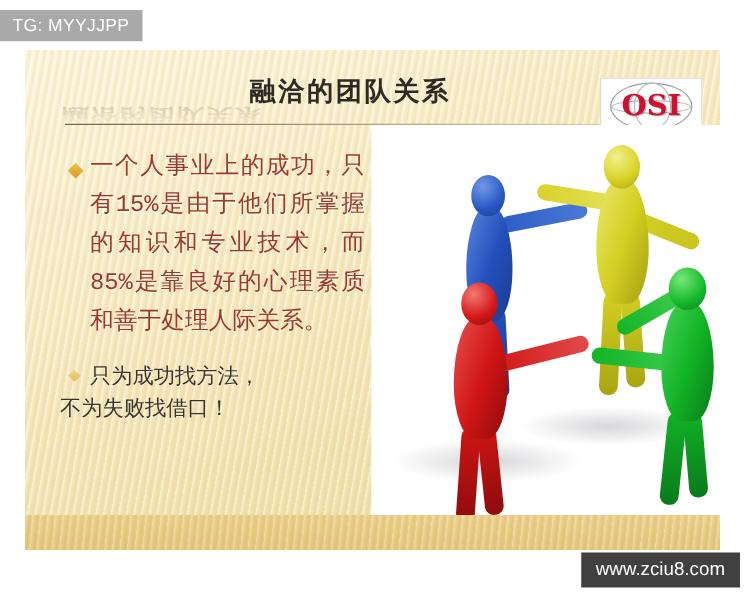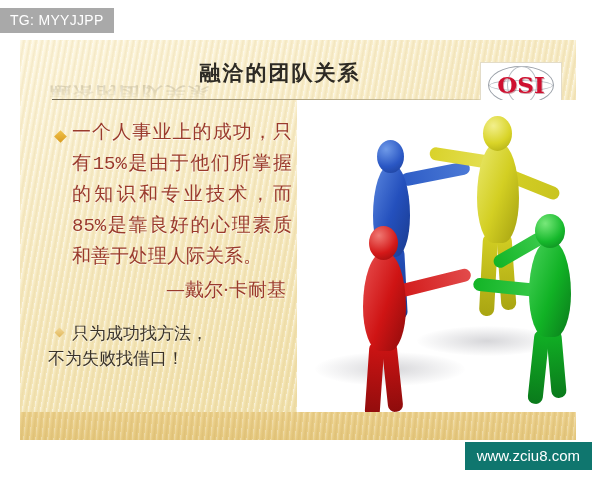--- a/index.html
+++ b/index.html
@@ -305,21 +305,21 @@
     font-size: 14px;
     line-height: 16px;
     letter-spacing: 0.3px;
     font-family: "Liberation Sans", sans-serif;
   }
   #watermark-bottom {
     position: absolute;
     right: 8px;
     bottom: 10px;
     padding: 5px 12px 6px 12px;
-    background: #0f766e;
+    background: #404040;
     color: #ffffff;
     font-size: 15px;
     line-height: 17px;
     font-family: "Liberation Sans", sans-serif;
   }
 </style>
 </head>
 <body>
 
 <div id="slide">
@@ -333,21 +333,20 @@
   <div id="logo-box">
     <div id="logo-globe"></div>
     <div id="logo-text">OSI</div>
   </div>
 
   <div id="text-col">
 
     <div class="bullet-block" id="bullet1">
       <span class="diamond" id="bullet1-marker"></span>
       <div id="quote-text">一个人事业上的成功，只有15%是由于他们所掌握的知识和专业技术，而85%是靠良好的心理素质和善于处理人际关系。</div>
-      <div id="quote-attrib">—戴尔·卡耐基</div>
     </div>
 
     <div class="bullet-block" id="bullet2">
       <span class="diamond" id="bullet2-marker"></span>
       <div id="bullet2-text">只为成功找方法，</div>
       <div id="bullet2-text2" class="">
         <div id="bullet2-line2" style="font-family:Liberation Serif, serif;font-size:17px;line-height:25px;color:#3a332a;padding-left:14px;text-shadow:0 1px 0 rgba(255,255,255,0.5);">不为失败找借口！</div>
       </div>
     </div>
 

